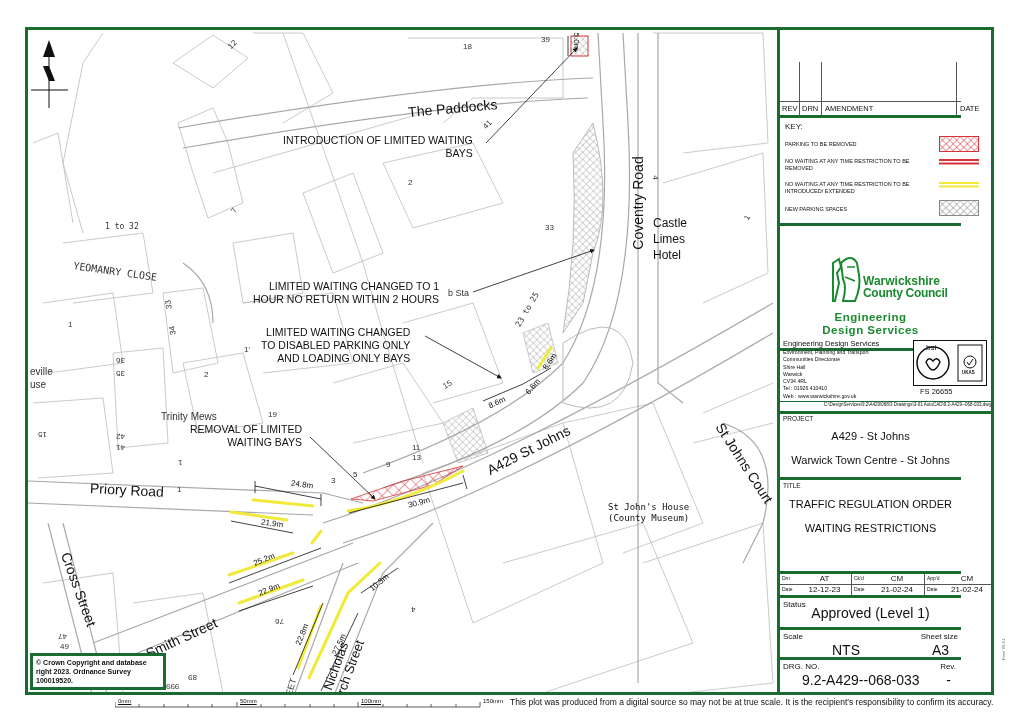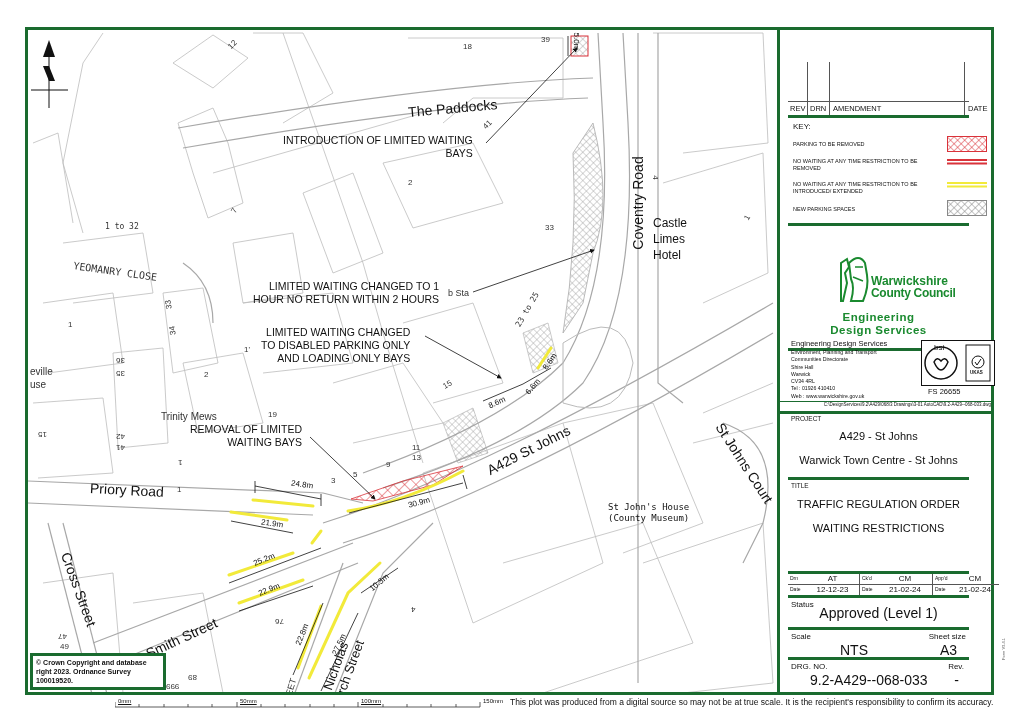--- a/index.html
+++ b/index.html
@@ -9,21 +9,21 @@
   .lbl { position:absolute; white-space:nowrap; color:#111; }
   .callout { font-size:10.5px; line-height:13px; text-align:right; }
   .road { font-size:14px; }
   .small { font-size:9px; color:#333; }
   .num { font-size:8px; color:#333; }
   .dim { font-size:8px; color:#111; }
   #copyright { position:absolute; left:2px; bottom:2px; width:136px; border:3px solid #1a6b2f; background:#fff; font-size:7px; font-weight:bold; padding:2px 3px; line-height:9px; box-sizing:border-box; }
 
   
   #panel { position:absolute; left:777px; top:27px; width:217px; height:668px; border:3px solid #1a6b2f; box-sizing:border-box; background:#fff; }
-  .sec { position:absolute; left:8px; width:181px; border-bottom:3px solid #1a6b2f; box-sizing:border-box; }
+  .sec { position:absolute; left:0; width:181px; border-bottom:3px solid #1a6b2f; box-sizing:border-box; }
   #rev-block { top:0; height:88px; }
   #rev-block .vl { position:absolute; top:32px; height:53px; width:1px; background:#555; }
   #rev-head { position:absolute; left:0; right:0; bottom:0; height:13px; border-top:1px solid #555; font-size:7.5px; }
   #rev-head span { position:absolute; top:2px; }
   #key-block { top:88px; height:108px; }
   .key-title { position:absolute; left:5px; top:4px; font-size:8px; }
   .key-row { position:absolute; left:5px; width:200px; font-size:5.5px; line-height:7px; }
   .key-swatch { position:absolute; right:6px; }
   #logo-block { top:196px; height:110px;margin-top:15px; }
   #addr-block { top:306px; height:73px; border-bottom:none; }

